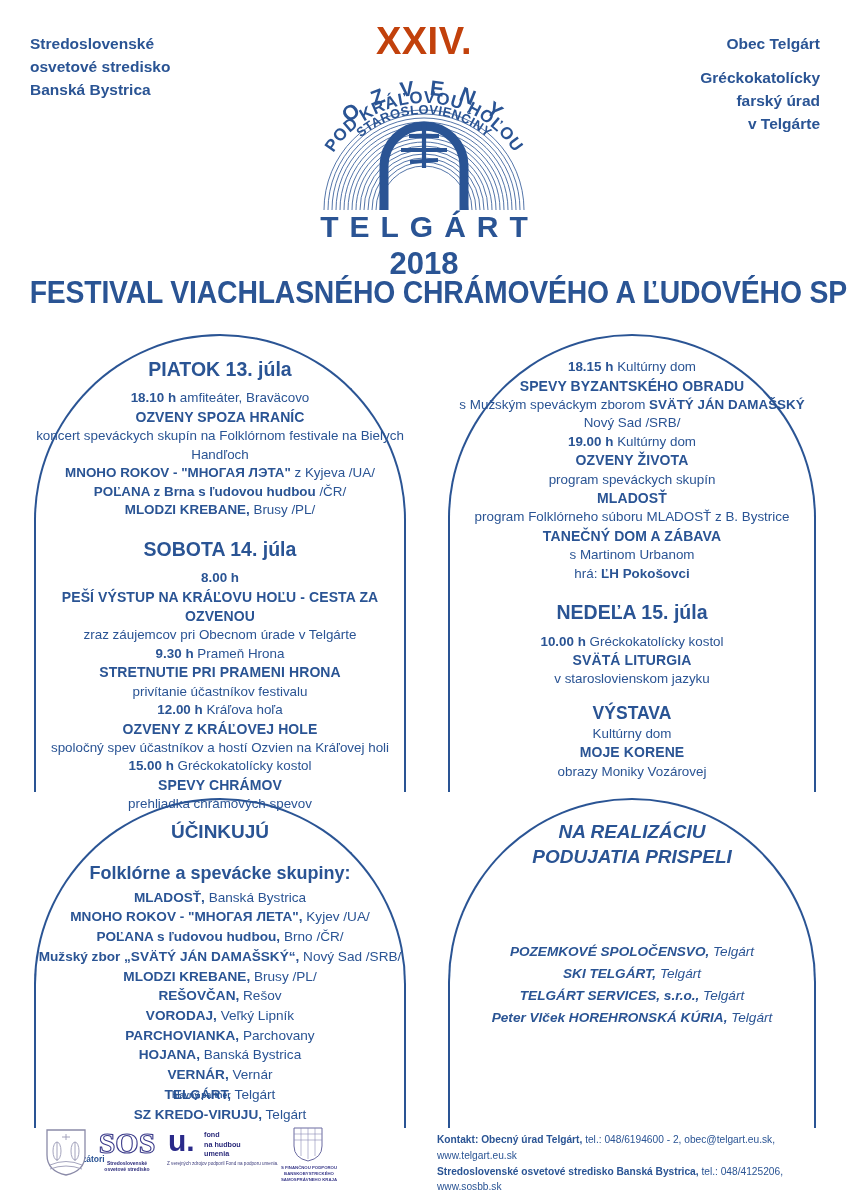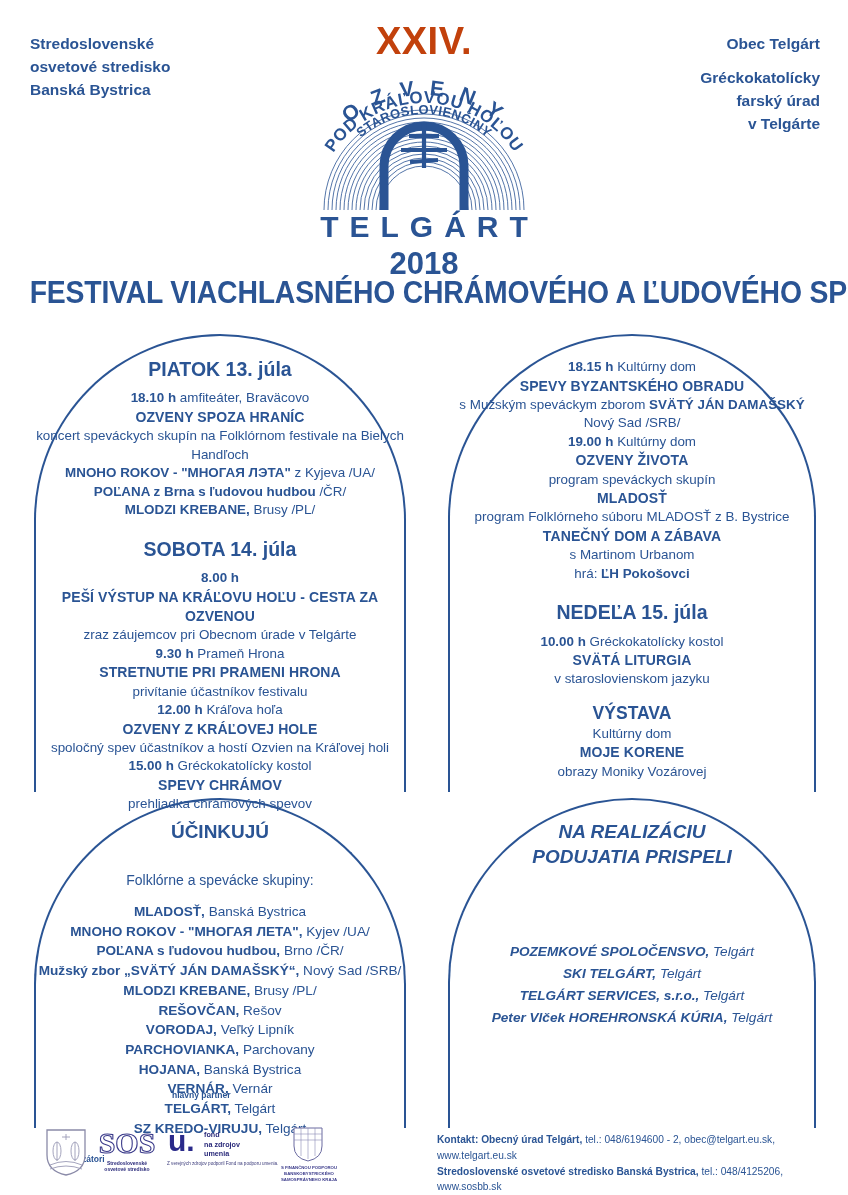--- a/index.html
+++ b/index.html
@@ -145,23 +145,23 @@
   .ln b { font-weight: bold; }
   .spacer-md { height: 13px; }
 
   .panel-title {
     font-size: 19px;
     font-weight: bold;
     line-height: 1.3;
     margin: 0;
   }
   .list-head {
-    font-size: 14px;
-    font-weight: normal;
-    margin: 12px;
+    font-size: 18px;
+    font-weight: bold;
+    margin: 2px;
     line-height: 1.45;
   }
   .list-ln {
     font-size: 13.6px;
     line-height: 1.45;
     margin: 0;
   }
   .list-ln b { font-weight: bold; }
   .spon-ln {
     font-size: 13.6px;
@@ -440,21 +440,21 @@
   <div class="sos-text" style="left:92px; top:1160px;">
     <div>Stredoslovenské</div>
     <div>osvetové stredisko</div>
   </div>
 
   <div class="ftr-label" style="left:172px; top:1090px;">hlavný partner</div>
 
   <div style="position:absolute; left:168px; top:1126px; font-size:30px; font-weight:bold; color:#2a2a8a; line-height:1;">u.</div>
   <div class="u-fond" style="left:204px; top:1130px;">
     <div>fond</div>
-    <div>na zdrojov</div>
+    <div>na hudbou</div>
     <div>umenia</div>
   </div>
   <div class="u-fine" style="left:167px; top:1161px;">Z verejných zdrojov podporil Fond na podporu umenia.</div>
 
   <svg class="ftr-logo" style="left:292px; top:1126px;" width="32" height="36" viewBox="0 0 32 36">
     <path d="M2,2 L30,2 L30,20 Q30,32 16,35 Q2,32 2,20 Z" fill="#ffffff" stroke="#6a6aa0" stroke-width="1"></path>
     <g stroke="#8a8ab5" stroke-width="0.6">
       <line x1="2" y1="8" x2="30" y2="8"></line>
       <line x1="2" y1="14" x2="30" y2="14"></line>
       <line x1="9" y1="2" x2="9" y2="30"></line>

